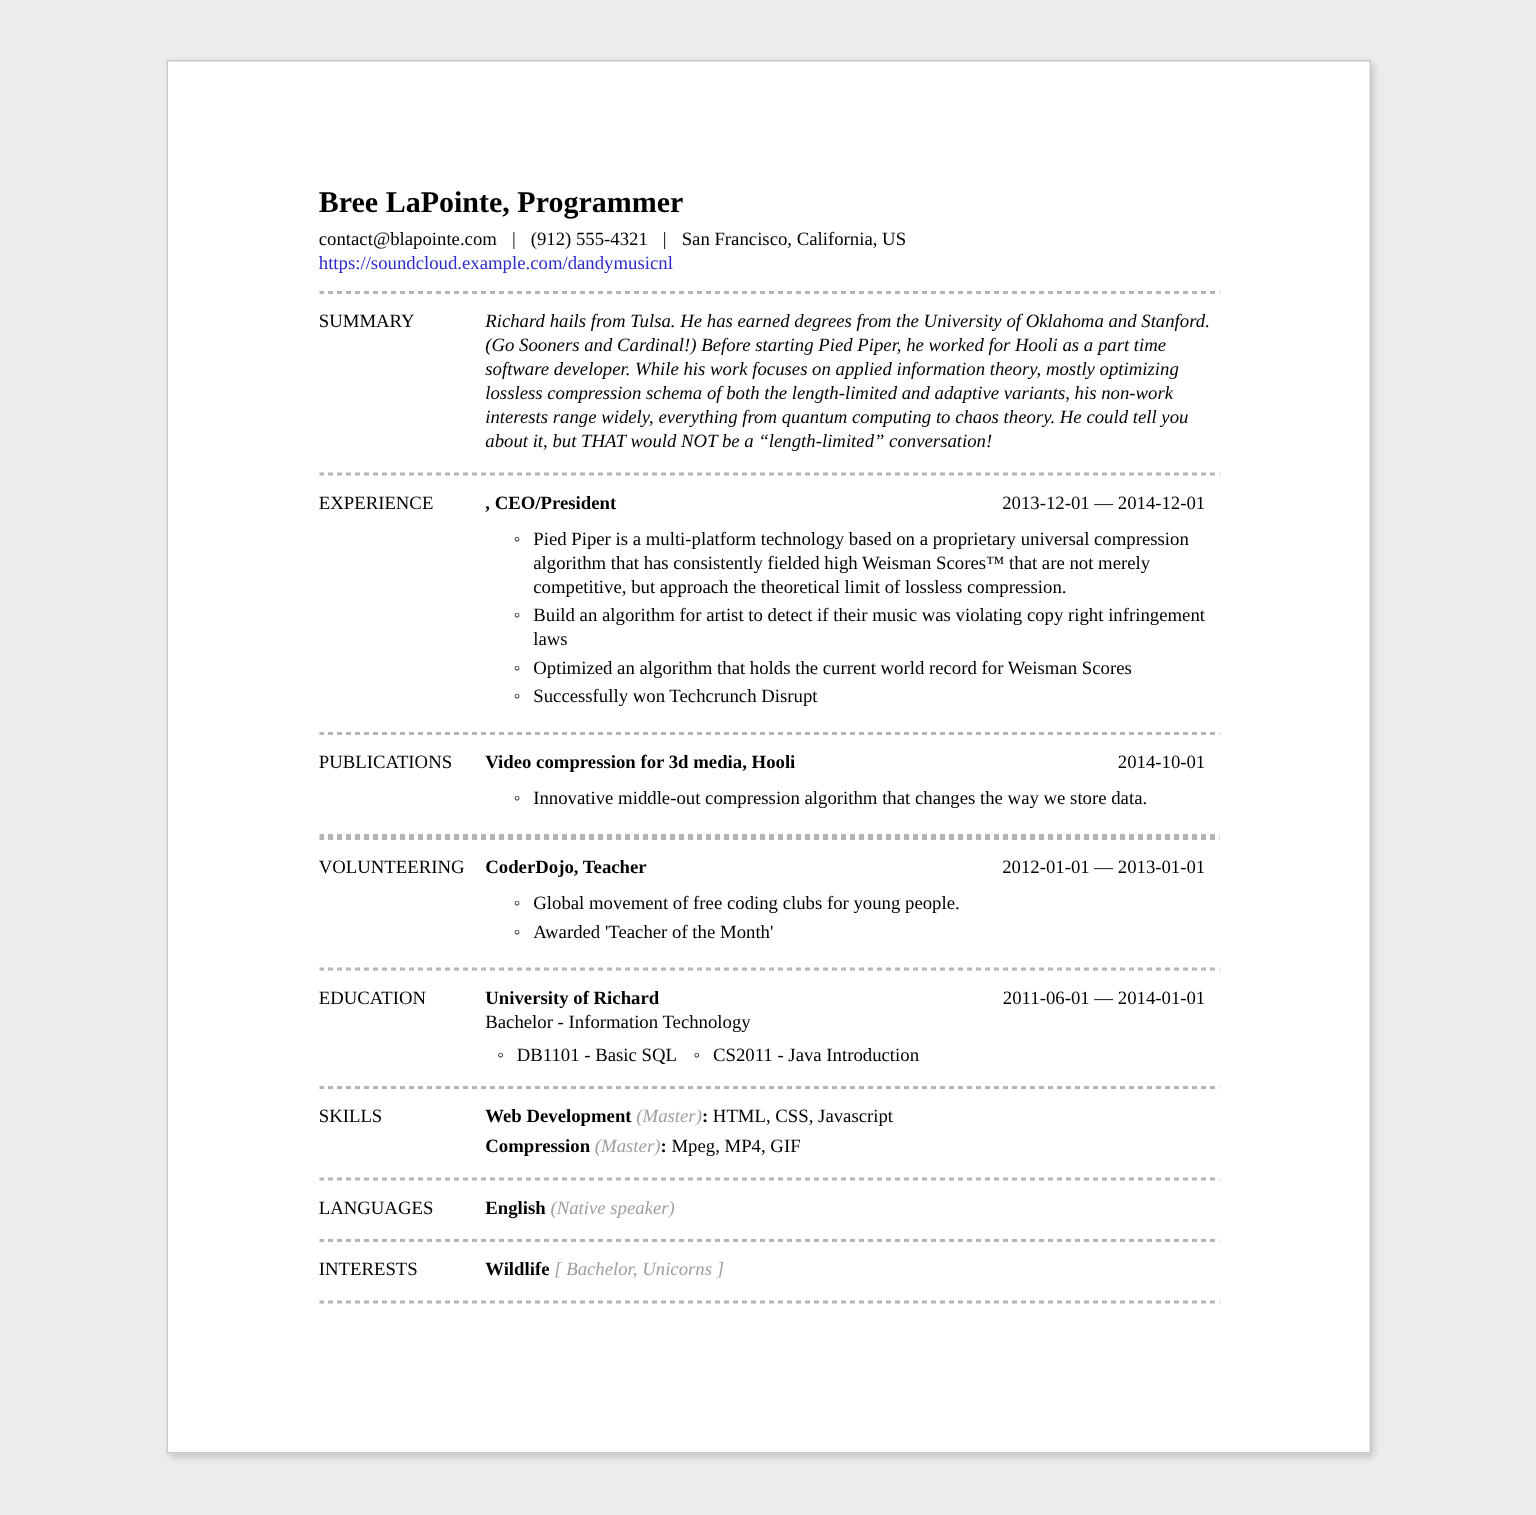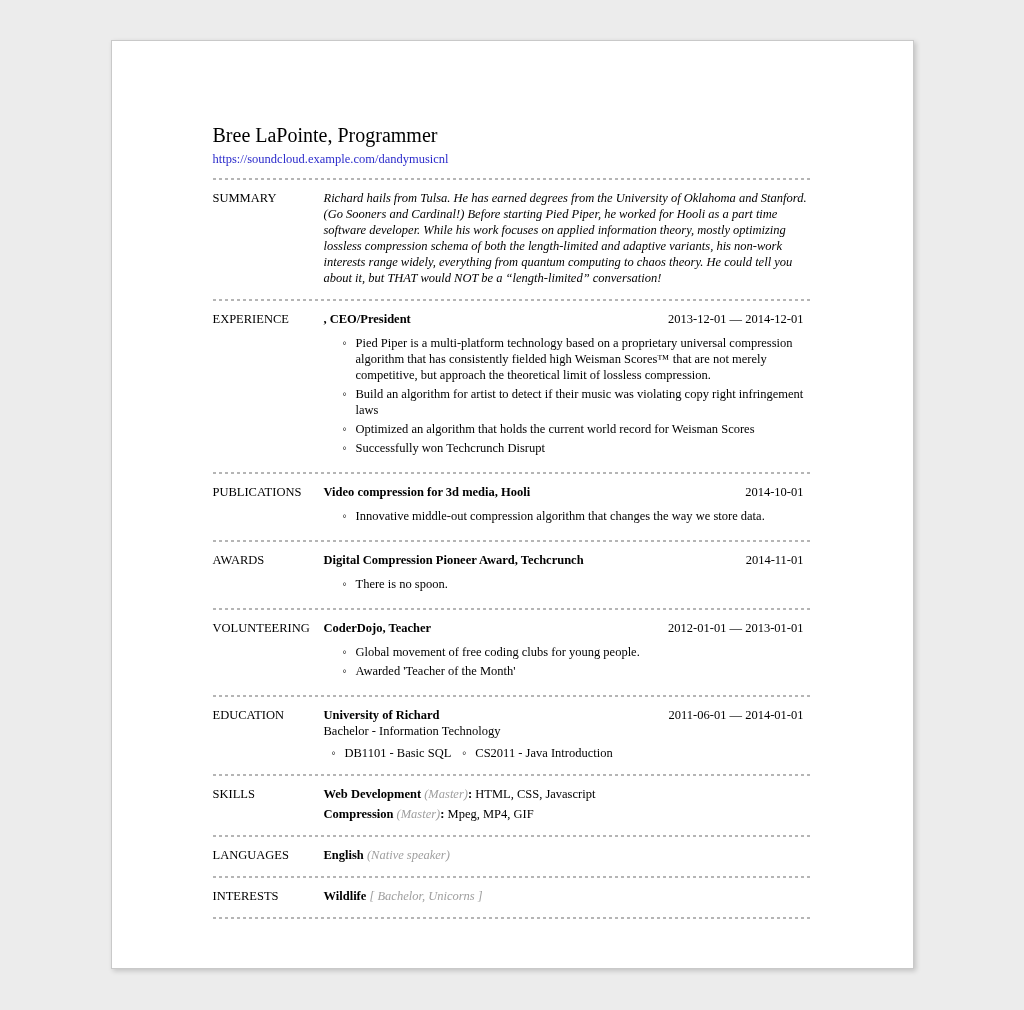--- a/index.html
+++ b/index.html
@@ -22,21 +22,21 @@
   .doc {
     padding: 82px 100px 0 101px;
     font-size: 12.5px;
     line-height: 16px;
   }
   
   .hdr { padding-bottom: 11px; }
   h1.name {
     margin: 0 0 4px 0;
     font-size: 20px;
-    font-weight: 400;
+    font-weight: 700;
     line-height: 24px;
   }
   .contact-line { white-space: nowrap; }
   .pipe { display: inline-block; margin: 0 10px; }
   a.website { color: #2b2bcb; text-decoration: none; cursor: pointer; }
   
   .rule {
     height: 2px;
     background-image: repeating-linear-gradient(to right, #b5b5b5 0 3px, transparent 3px 6px);
   }
@@ -70,20 +70,23 @@
   .muted { color: #9e9e9e; font-style: italic; }
 </style>
 </head>
 <body>
 
 <div class="page">
   <div class="doc">
 
     <header class="hdr">
       <h1 class="name">Bree LaPointe, Programmer</h1>
+      <div class="contact-line">
+        <span>contact@blapointe.com</span><span class="pipe">|</span><span>(912) 555-4321</span><span class="pipe">|</span><span>San Francisco, California, US</span>
+      </div>
       <div class="link-line">
         <a class="website" href="#">https://soundcloud.example.com/dandymusicnl</a>
       </div>
     </header>
 
     <div class="rule"></div>
 
     <section class="row">
       <div class="label">SUMMARY</div>
       <div class="content">
@@ -119,32 +122,20 @@
           <span class="dates">2014-10-01</span>
         </div>
         <ul class="bullets">
           <li>Innovative middle-out compression algorithm that changes the way we store data.</li>
         </ul>
       </div>
     </section>
 
     <div class="rule"></div>
 
-    <section class="row">
-      <div class="label">AWARDS</div>
-      <div class="content">
-        <div class="titleline">
-          <span class="b">Digital Compression Pioneer Award, Techcrunch</span>
-          <span class="dates">2014-11-01</span>
-        </div>
-        <ul class="bullets">
-          <li>There is no spoon.</li>
-        </ul>
-      </div>
-    </section>
 
     <div class="rule"></div>
 
     <section class="row">
       <div class="label">VOLUNTEERING</div>
       <div class="content">
         <div class="titleline">
           <span class="b">CoderDojo, Teacher</span>
           <span class="dates">2012-01-01 — 2013-01-01</span>
         </div>

